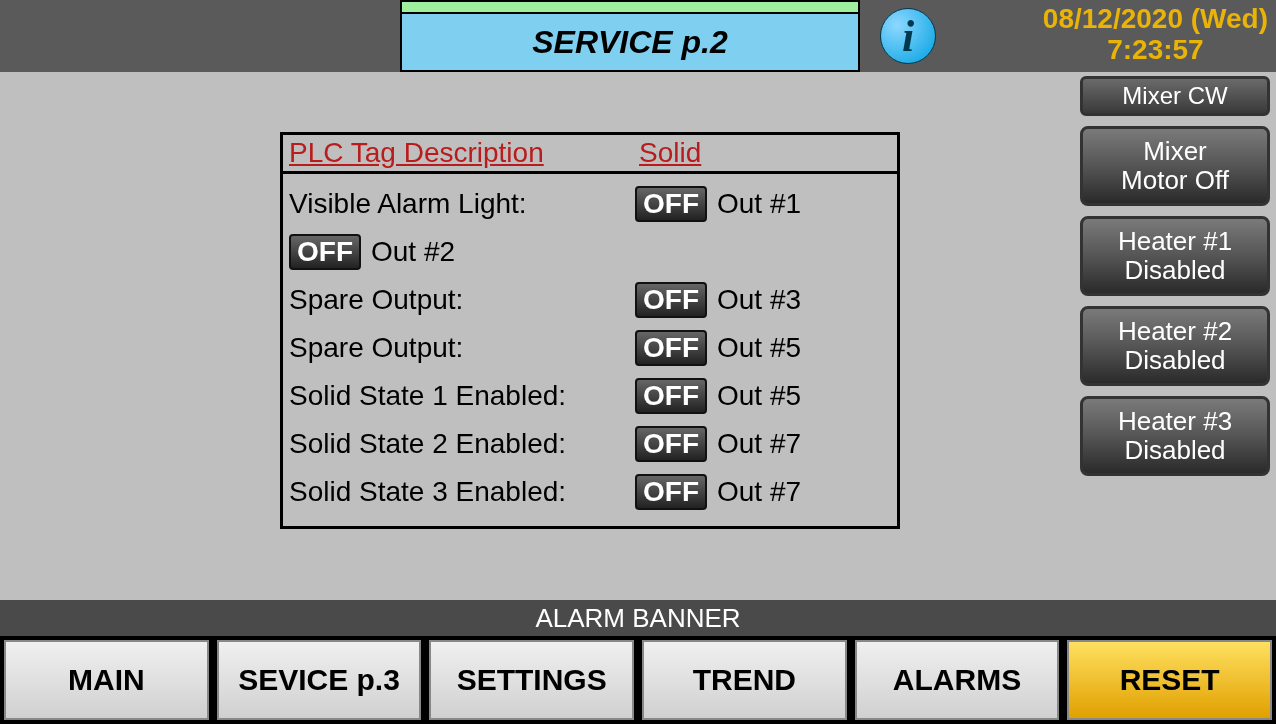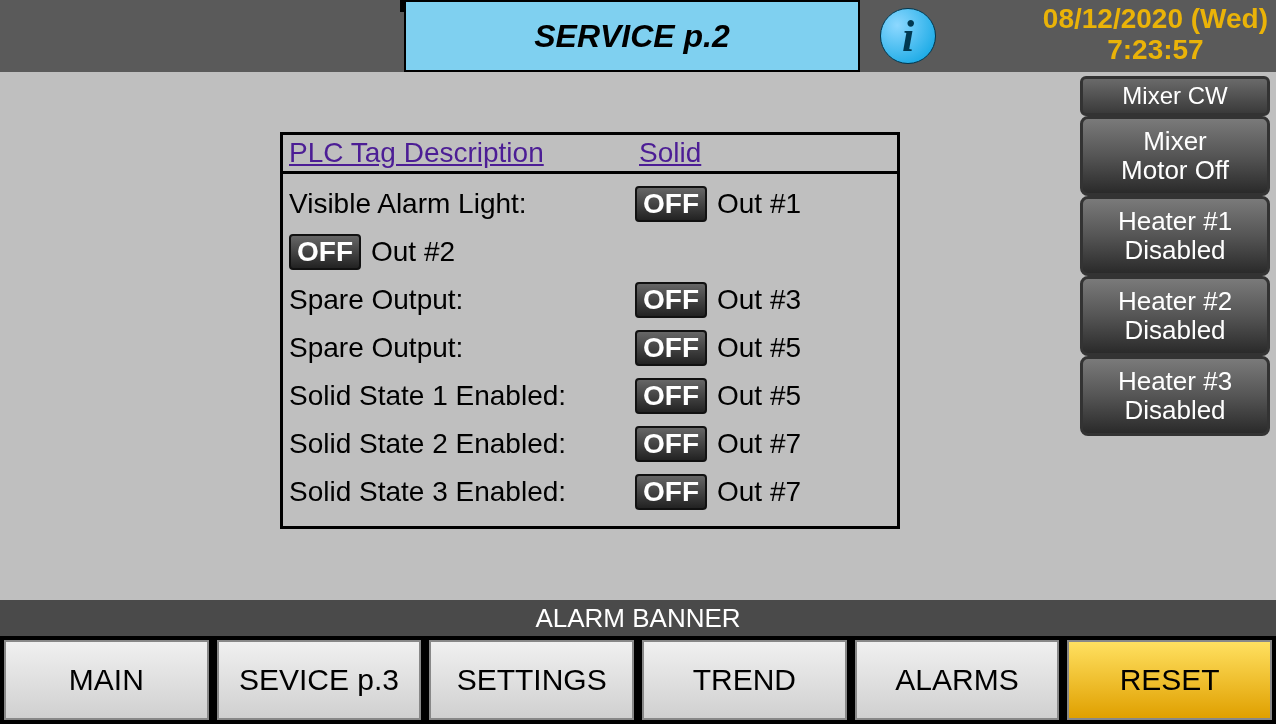--- a/index.html
+++ b/index.html
@@ -4,21 +4,21 @@
 <style>
   * { box-sizing: border-box; margin: 0; padding: 0; }
   html, body { width: 1276px; height: 724px; font-family: Arial, Helvetica, sans-serif; background: #bfbfbf; overflow: hidden; }
   
   
   .header {
     width: 100%; height: 72px; background: #5a5a5a; display: flex; align-items: center; position: relative;
   }
   .title-badge {
     position: absolute; left: 400px; top: 0; width: 460px; height: 72px;
-    display: flex; flex-direction: row;
+    display: flex; flex-direction: column;
   }
   .title-badge .top-strip { height: 12px; background: #9ef09e; border: 2px solid #000; border-bottom: none; }
   .title-badge .title-text {
     flex: 1; background: #7fd0f0; border: 2px solid #000; display: flex; align-items: center; justify-content: center;
     font-size: 32px; font-weight: bold; font-style: italic; color: #000;
   }
   .info-icon {
     position: absolute; left: 880px; top: 8px; width: 56px; height: 56px; border-radius: 50%;
     background: radial-gradient(circle at 30% 30%, #8dd8ff, #00a0e0); display: flex; align-items: center; justify-content: center;
     font-size: 44px; font-weight: bold; font-family: Georgia, serif; font-style: italic; color: #003850;
@@ -26,36 +26,36 @@
   }
   .datetime {
     position: absolute; right: 8px; top: 4px; text-align: center; color: #eab308; font-size: 28px; font-weight: bold;
     line-height: 1.1;
   }
   
   
   .main { position: relative; width: 100%; height: 528px; background: #bfbfbf; }
   
   
-  .side-col { position: absolute; right: 6px; top: 4px; width: 190px; display: flex; flex-direction: column; }
+  .side-col { position: absolute; right: 6px; top: 4px; width: 190px; display: flex; flex-direction: column; gap: 10px; }
   .side-btn-small {
     height: 40px; border: 3px solid #333; border-radius: 6px;
     background: linear-gradient(#6a6a6a, #3a3a3a); color: #fff; font-size: 24px;
     display: flex; align-items: center; justify-content: center; text-align: center; line-height: 1.05;
   }
   .side-btn {
     height: 80px; border: 3px solid #333; border-radius: 8px;
     background: linear-gradient(#7a7a7a, #555, #2a2a2a); color: #fff; font-size: 26px;
     display: flex; align-items: center; justify-content: center; text-align: center; line-height: 1.1;
     padding: 4px;
   }
 
   
   .plc-wrap { position: absolute; left: 280px; top: 60px; width: 620px; border: 3px solid #000; background: #bfbfbf; }
-  .plc-head { display: flex; border-bottom: 3px solid #000; font-size: 28px; color: #4c1d95; padding: 2px 6px; }
+  .plc-head { display: flex; border-bottom: 3px solid #000; font-size: 28px; color: #b91c1c; padding: 2px 6px; }
   .plc-head-desc { width: 350px; text-decoration: underline; }
   .plc-head-status { text-decoration: underline; }
   .plc-rows { padding: 6px 6px 10px 6px; }
   .plc-row { display: flex; align-items: center; font-size: 28px; color: #000; height: 48px; }
   .plc-row .desc { width: 346px; }
   .plc-row .offbtn {
     width: 72px; height: 36px; border: 2px solid #111; border-radius: 4px;
     background: linear-gradient(#666, #222); color: #fff; font-size: 28px; font-weight: bold;
     display: flex; align-items: center; justify-content: center; margin-right: 10px;
   }
@@ -64,21 +64,21 @@
   
   .alarm-banner {
     width: 100%; height: 36px; background: #4a4a4a; color: #fff; text-align: center; font-size: 26px;
     display: flex; align-items: center; justify-content: center;
   }
   
   
   .bottom-nav { width: 100%; height: 88px; display: flex; background: #000; }
   .nav-btn {
     flex: 1; margin: 4px; background: linear-gradient(#f0f0f0, #d0d0d0); border: 2px solid #888;
-    display: flex; align-items: center; justify-content: center; font-size: 30px; font-weight: normal; color: #000;
+    display: flex; align-items: center; justify-content: center; font-size: 30px; font-weight: bold; color: #000;
   }
   .nav-btn.highlight {
     background: linear-gradient(#ffe060, #e0a000); color: #000;
   }
 </style>
 </head>
 <body>
 
 <div class="header">
   <div class="title-badge">

